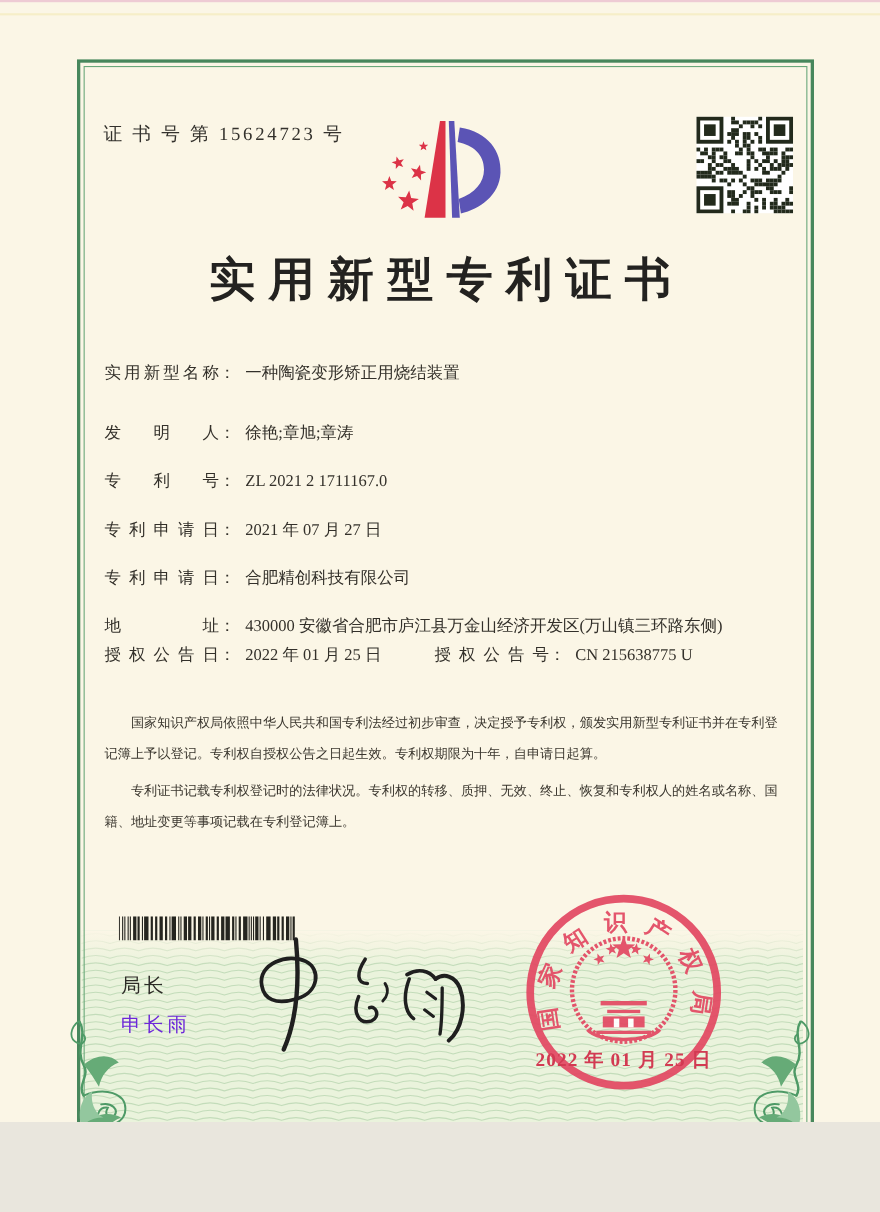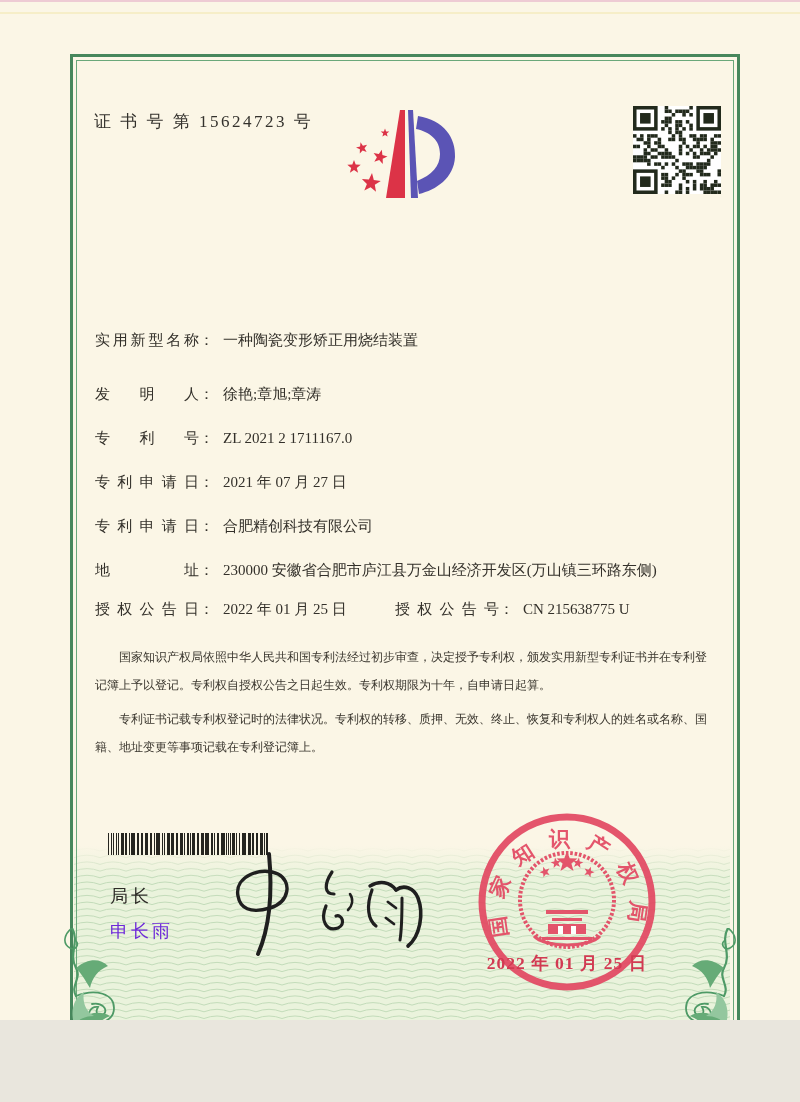--- a/index.html
+++ b/index.html
@@ -348,20 +348,21 @@
         <rect x="12" y="24" width="1" height="1" fill="#222a1c"></rect>
         <rect x="13" y="24" width="1" height="1" fill="#222a1c"></rect>
         <rect x="15" y="24" width="1" height="1" fill="#222a1c"></rect>
         <rect x="20" y="24" width="1" height="1" fill="#222a1c"></rect>
         <rect x="21" y="24" width="1" height="1" fill="#222a1c"></rect>
         <rect x="22" y="24" width="1" height="1" fill="#222a1c"></rect>
         <rect x="23" y="24" width="1" height="1" fill="#222a1c"></rect>
         <rect x="24" y="24" width="1" height="1" fill="#222a1c"></rect>
       </svg>
 
+    <div class="title">实用新型专利证书</div>
 
     <div class="fields">
       <div class="frow">
         <span class="f-label">实用新型名称</span>
           <span class="f-colon">：</span>
         <span class="f-value">一种陶瓷变形矫正用烧结装置</span>
       </div>
       <div class="frow" style="margin-top:31px">
         <span class="f-label">发明人</span>
           <span class="f-colon">：</span>
@@ -378,23 +379,23 @@
         <span class="f-value">2021 年 07 月 27 日</span>
       </div>
       <div class="frow" style="margin-top:21px">
         <span class="f-label">专利申请日</span>
           <span class="f-colon">：</span>
         <span class="f-value">合肥精创科技有限公司</span>
       </div>
       <div class="frow" style="margin-top:21px">
         <span class="f-label">地址</span>
           <span class="f-colon">：</span>
-        <span class="f-value">230000 安徽省合肥市庐江县万金山经济开发区(万山镇三环路东侧)</span>
-      </div>
-      <div class="frow" style="margin-top:16px">
+        <span class="f-value">430000 安徽省合肥市庐江县万金山经济开发区(万山镇三环路东侧)</span>
+      </div>
+      <div class="frow" style="margin-top:3px">
         <span class="f-label">授权公告日</span>
           <span class="f-colon">：</span>
         <span class="f-value">2022 年 01 月 25 日</span>
         <span class="g2">
           <span class="f-label">授权公告号</span>
             <span class="f-colon">：</span>
           <span class="f-value">CN 215638775 U</span>
         </span>
       </div>
     </div>

